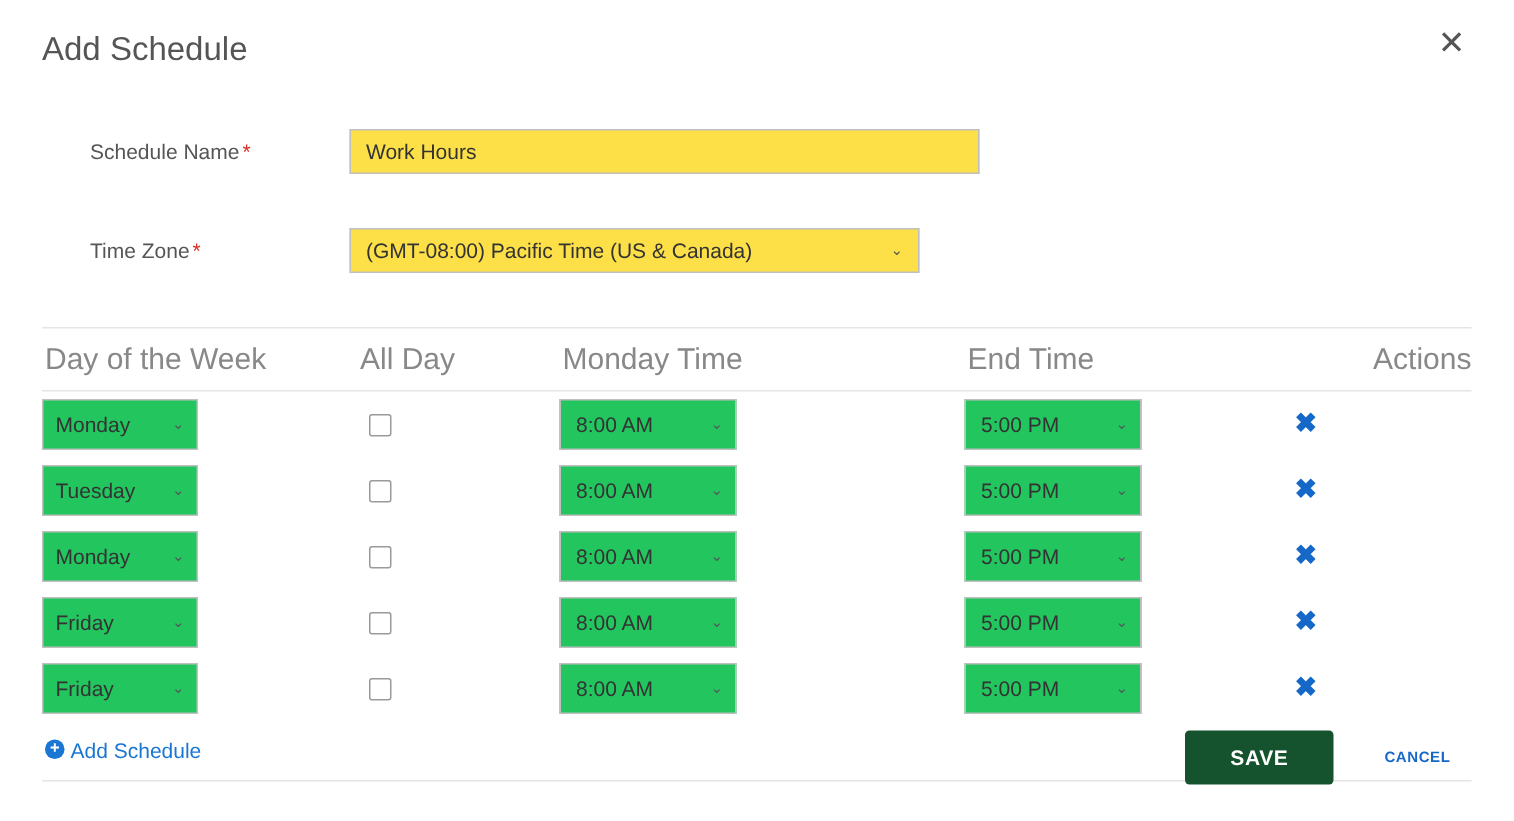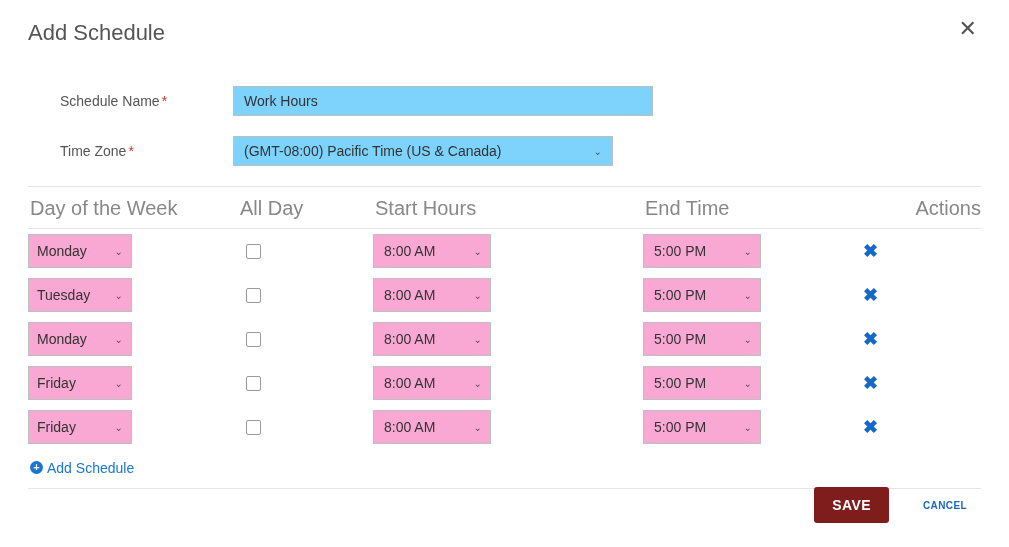--- a/index.html
+++ b/index.html
@@ -34,36 +34,36 @@
     color: #555;
     cursor: pointer;
     line-height: 1;
     padding: 2px 4px;
   }
 
   .form-area { margin-top: 40px; }
   .form-row {
     display: flex;
     align-items: center;
-    margin-bottom: 20px;
+    margin-bottom: 36px;
   }
   .form-label-cell {
     width: 205px;
     padding-left: 32px;
     color: #555;
     font-size: 14px;
   }
   .req { color: #d93025; margin-left: 2px; }
   .text-input, .select-tz {
     height: 30px;
     border: 1px solid #bfbfbf;
     font-size: 14px;
     padding: 0 10px;
     color: #333;
-    background: #7dd3fc;
+    background: #fde047;
   }
   .text-input { width: 420px; }
   .select-tz {
     width: 380px;
     display: flex;
     align-items: center;
     justify-content: space-between;
     cursor: pointer;
   }
   .chev-sm {
@@ -86,21 +86,21 @@
     font-size: 20px;
     padding: 10px 0 8px 2px;
     border-bottom: 1px solid #e5e5e5;
   }
   .grid-head .col-actions { text-align: right; padding-left: 6px; }
   .grid-row {
     padding: 5px 0;
   }
   .day-select, .time-select {
     border: 1px solid #bfbfbf;
-    background: #f9a8d4;
+    background: #22c55e;
     display: flex;
     align-items: center;
     justify-content: space-between;
     padding: 16px 8px;
     cursor: pointer;
     font-size: 14px;
     color: #333;
   }
   .day-select { width: 104px; height: 22px; }
   .time-select { width: 118px; height: 22px; }
@@ -149,26 +149,26 @@
   }
   .footer {
     position: absolute;
     right: 36px;
     bottom: 24px;
     display: flex;
     align-items: center;
     gap: 28px;
   }
   .btn-primary {
-    background: #7f1d1d;
+    background: #14532d;
     color: #fff;
     font-weight: 700;
     font-size: 14px;
     letter-spacing: 0.4px;
-    padding: 10px 18px;
+    padding: 10px 30px;
     border: none;
     border-radius: 3px;
     cursor: pointer;
   }
   .btn-link {
     color: #1668c8;
     font-weight: 700;
     font-size: 10px;
     letter-spacing: 0.4px;
     background: none;
@@ -203,21 +203,21 @@
         <span>(GMT-08:00) Pacific Time (US &amp; Canada)</span>
         <span class="chev-sm">⌄</span>
       </div>
     </div>
 
     <hr class="grid-hr">
 
     <div class="grid-head">
       <div>Day of the Week</div>
       <div>All Day</div>
-      <div>Start Hours</div>
+      <div>Monday Time</div>
       <div>End Time</div>
       <div class="col-actions">Actions</div>
     </div>
 
     <div id="grid-body">
         <div class="grid-row">
           <div>
             <div class="day-select">
               <span>Monday</span>
               <span class="chev-sm">⌄</span>

